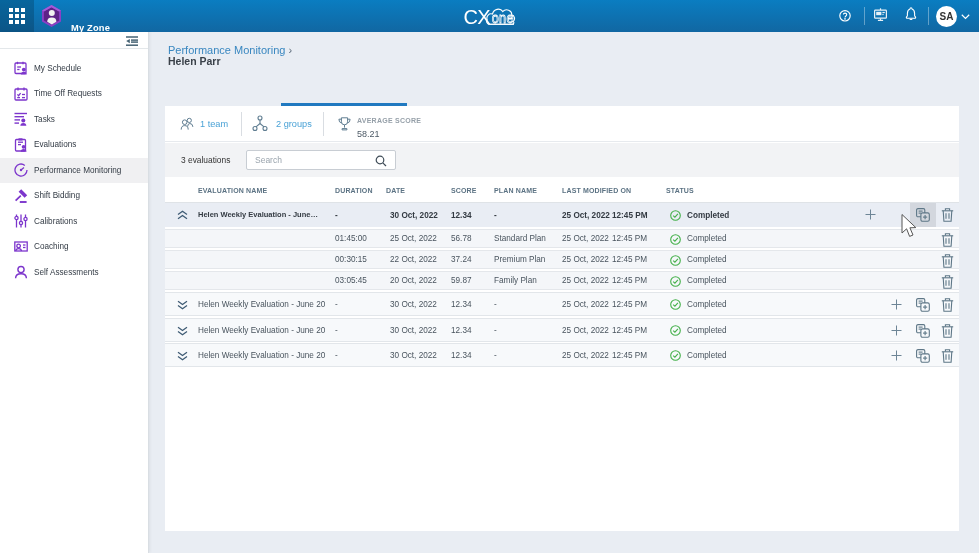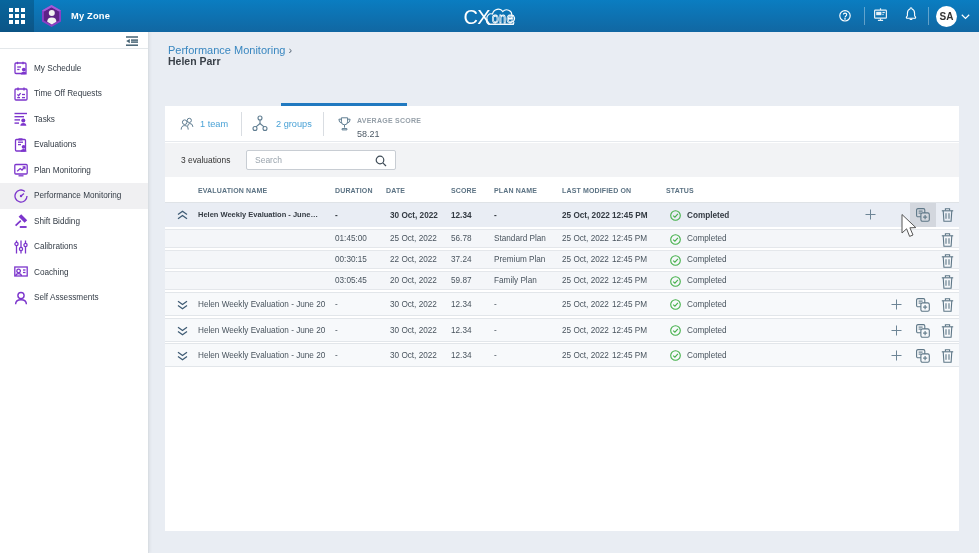--- a/index.html
+++ b/index.html
@@ -5,21 +5,21 @@
   * { margin:0; padding:0; box-sizing:border-box; }
   body { width:979px; height:553px; font-family:"Liberation Sans", sans-serif; overflow:hidden; }
   .abs { position:absolute; }
   #root { position:relative; width:979px; height:553px; background:#e9edf3; overflow:hidden; }
 
   
   #topbar { position:absolute; left:0; top:0; width:979px; height:32px;
     background:linear-gradient(180deg,#0a7dc1 0%,#1167a2 100%); }
   #gridblock { position:absolute; left:0; top:0; width:34px; height:32px;
     background:rgba(0,30,50,0.25); }
-  #myzone { position:absolute; left:71px; top:0; height:32px; line-height:32px;
+  #myzone { position:absolute; left:71px; top:12px; height:32px; line-height:32px;
     color:#fff; font-size:9.3px; font-weight:bold; letter-spacing:0.2px; }
   .tbdiv { position:absolute; top:7px; width:1px; height:18px; background:rgba(255,255,255,0.35); }
 
   
 
   #sacircle { position:absolute; left:936px; top:6px; width:21px; height:21px; border-radius:50%;
     background:#fff; color:#333; font-size:10px; font-weight:bold; text-align:center; line-height:21px; }
 
   
   #sidebar { position:absolute; left:0; top:32px; width:149px; height:521px; background:#fff;
@@ -194,31 +194,20 @@
             <g fill="none" stroke="#7c35cc" stroke-width="1.3">
               <rect x="1.5" y="1.5" width="10" height="11.5" rx="1"></rect>
               <line x1="4" y1="4.2" x2="9" y2="4.2"></line>
               <line x1="4" y1="6.6" x2="7" y2="6.6"></line>
             </g>
             <rect x="4.5" y="0.3" width="4" height="2.2" fill="#7c35cc"></rect>
             <circle cx="9.6" cy="8.8" r="1.9" fill="#7c35cc"></circle>
             <path d="M6.7,13.8 Q6.7,11 9.6,11 Q12.5,11 12.5,13.8 Z" fill="#7c35cc"></path>
           </svg>
           <span>Evaluations</span>
-        </div>
-      <div class="mitem">
-          <svg width="14" height="14" viewBox="0 0 14 14">
-            <g fill="none" stroke="#7c35cc" stroke-width="1.3">
-              <rect x="0.8" y="1.5" width="12.4" height="9.5" rx="1"></rect>
-              <path d="M3.2,8.2 L6.2,5.6 L8,7 L10.8,4"></path>
-              <path d="M8.6,3.9 L10.9,3.9 L10.9,6.2" fill="none"></path>
-              <path d="M4.5,12.8 L9.5,12.8"></path>
-            </g>
-          </svg>
-          <span>Plan Monitoring</span>
         </div>
       <div class="mitem sel">
           <svg width="14" height="14" viewBox="0 0 14 14">
             <g fill="none" stroke="#7c35cc" stroke-width="1.3">
               <path d="M10.8,2.4 A6 6 0 1 0 13 7"></path>
               <line x1="7" y1="7" x2="10" y2="4.6"></line>
             </g>
             <circle cx="7" cy="7" r="1.2" fill="#7c35cc"></circle>
           </svg>
           <span>Performance Monitoring</span>

